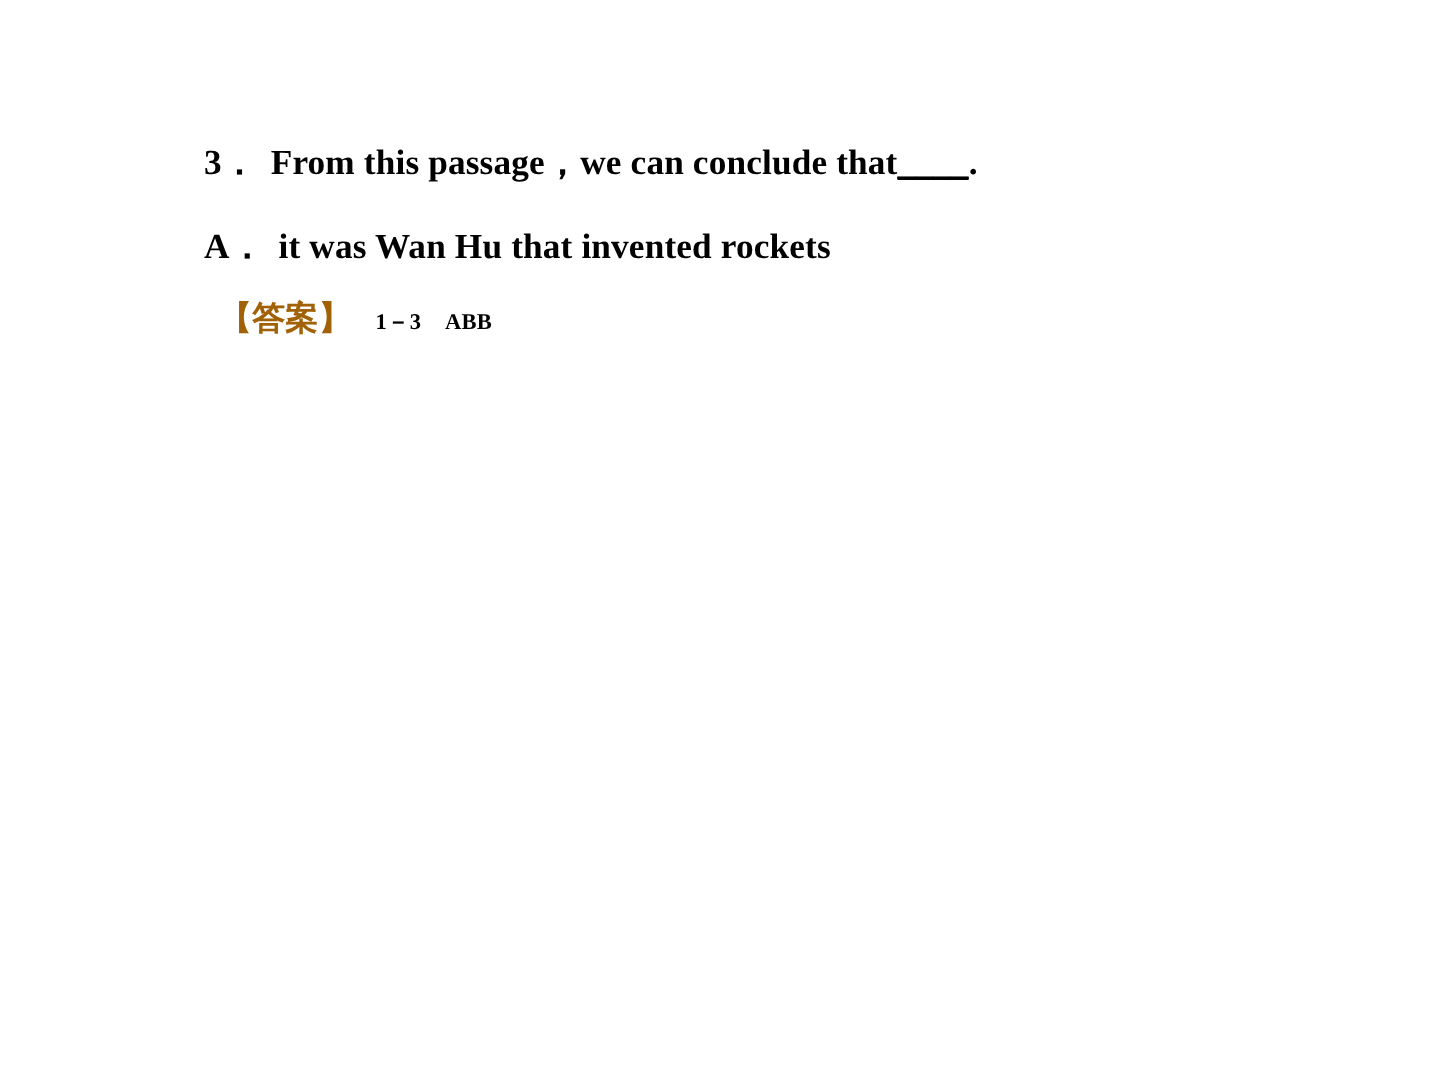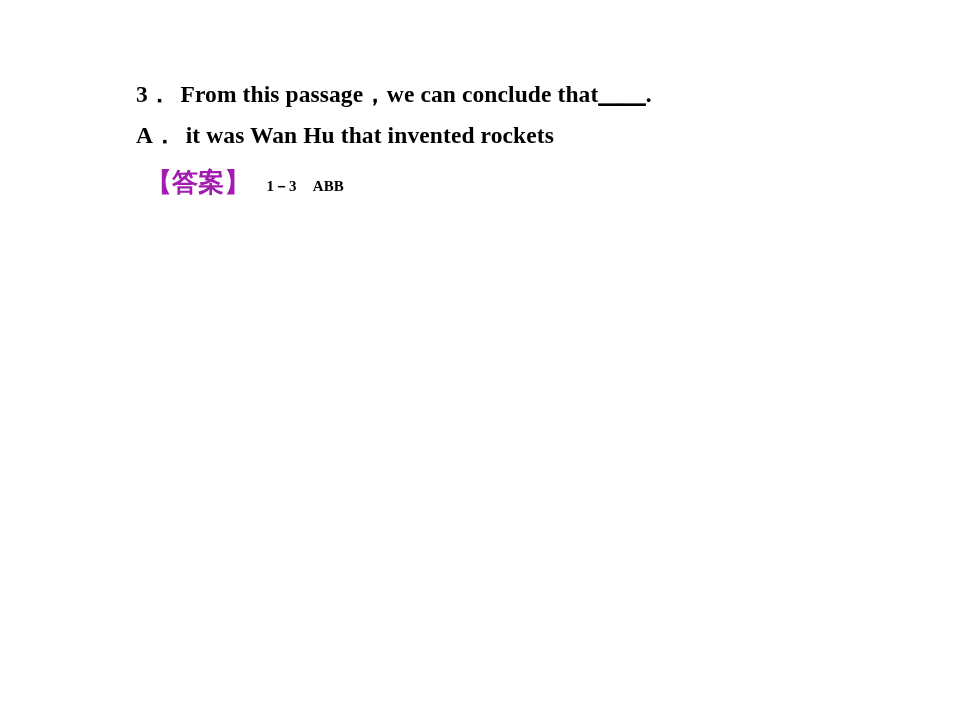--- a/index.html
+++ b/index.html
@@ -28,35 +28,36 @@
   }
   .line {
     font-size: 23.5px;
     font-weight: bold;
     line-height: 41px;
     letter-spacing: 0.1px;
     white-space: normal;
   }
   .indent {
     text-indent: 68px;
+    margin-top: 15px;
   }
   .q-number {
     
   }
   .blank {
     text-decoration: underline;
   }
   .answer-line {
     margin-top: 6px;
     text-indent: 78px;
   }
   .answer-tag {
-    color: #a21caf;
+    color: #a16207;
     font-family: "DejaVu Sans", sans-serif;
-    font-size: 26px;
+    font-size: 22px;
     font-weight: bold;
   }
   .answer-text {
     font-family: "Liberation Serif", serif;
     font-weight: bold;
     font-size: 15px;
   }
   .gap-sm { display: inline-block; width: 16px; }
   .gap-xs { display: inline-block; width: 9px; }
 </style>

